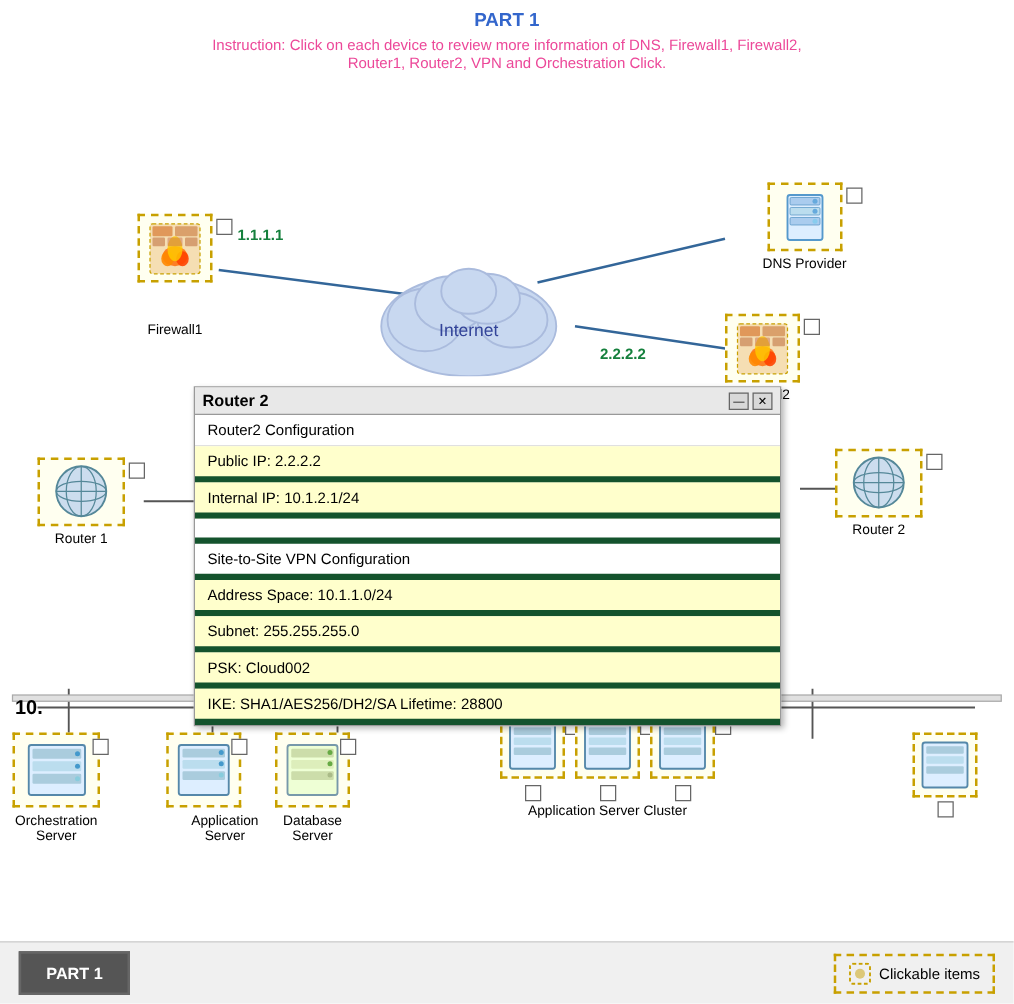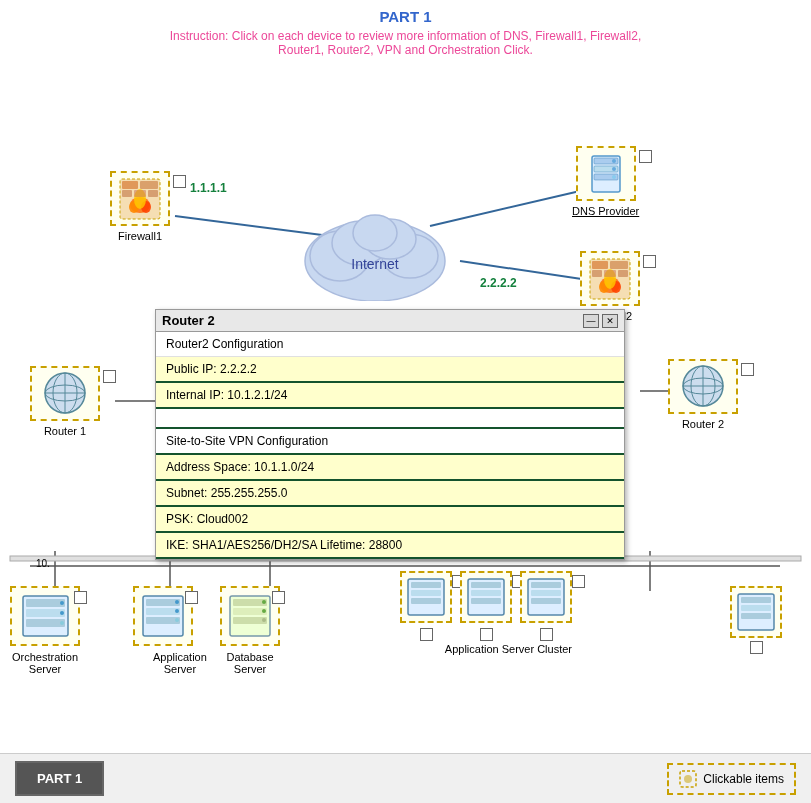--- a/index.html
+++ b/index.html
@@ -133,21 +133,21 @@
     }
     .popup-section-header {
       padding: 5px 10px;
       font-size: 12px;
       background: #fff;
       border-bottom: 1px solid #e0e0e0;
     }
     .popup-row {
       padding: 5px 10px;
       font-size: 12px;
-      border-bottom: 2px solid #14532d;
+      border-bottom: 5px solid #14532d;
     }
     .popup-row.highlighted {
       background: #ffffcc;
     }
     .popup-row.empty {
       height: 20px;
       background: #fff;
     }
 
     
@@ -185,23 +185,22 @@
       align-items: center;
       gap: 6px;
       border: 2px dashed #c8a000;
       padding: 5px 10px;
       font-size: 12px;
     }
 
     
     .section-label {
       position: absolute;
-      font-size: 10px;
-      font-weight: normal;
-      margin-left: 24px;
+      font-size: 16px;
+      font-weight: bold;
     }
   </style>
 </head>
 <body>
 
 <div class="header">
   <div class="header-title">PART 1</div>
   <div class="header-instruction">Instruction: Click on each device to review more information of DNS, Firewall1, Firewall2,</div>
   <div class="header-instruction">Router1, Router2, VPN and Orchestration Click.</div>
 </div>
@@ -231,21 +230,21 @@
   </svg>
 
   <div class="section-label" style="left:12px; top:497px;">
     <span>10.</span>
   </div>
 
   <div class="ip-label" style="left:190px; top:120px;">1.1.1.1</div>
 
   <div class="ip-label" style="left:480px; top:215px;">2.2.2.2</div>
 
-  <div class="device" style="left:110px; top:110px;">
+  <div class="device" style="left:110px; top:110px;gap:28px;">
     <div class="device-icon dashed-border">
       <svg width="44" height="44" viewBox="0 0 44 44">
 
         <rect x="2" y="2" width="40" height="40" rx="2" fill="#f5deb3" stroke="#c8a000" stroke-width="1" stroke-dasharray="3,2"></rect>
 
         <ellipse cx="22" cy="28" rx="10" ry="8" fill="#ff6600" opacity="0.8"></ellipse>
         <ellipse cx="16" cy="30" rx="5" ry="6" fill="#ff8800" opacity="0.9"></ellipse>
         <ellipse cx="28" cy="30" rx="5" ry="6" fill="#ff4400" opacity="0.9"></ellipse>
         <ellipse cx="22" cy="22" rx="6" ry="10" fill="#ffcc00" opacity="0.8"></ellipse>
 
@@ -265,21 +264,21 @@
       <ellipse cx="80" cy="70" rx="70" ry="40" fill="#c8d8f0" stroke="#aabbdd" stroke-width="1.5"></ellipse>
       <ellipse cx="45" cy="65" rx="30" ry="25" fill="#c8d8f0" stroke="#aabbdd" stroke-width="1.5"></ellipse>
       <ellipse cx="115" cy="65" rx="28" ry="22" fill="#c8d8f0" stroke="#aabbdd" stroke-width="1.5"></ellipse>
       <ellipse cx="65" cy="52" rx="28" ry="22" fill="#c8d8f0" stroke="#aabbdd" stroke-width="1.5"></ellipse>
       <ellipse cx="95" cy="48" rx="26" ry="20" fill="#c8d8f0" stroke="#aabbdd" stroke-width="1.5"></ellipse>
       <ellipse cx="80" cy="42" rx="22" ry="18" fill="#c8d8f0" stroke="#aabbdd" stroke-width="1.5"></ellipse>
       <text x="80" y="78" text-anchor="middle" font-size="14" fill="#334499" font-family="Arial">Internet</text>
     </svg>
   </div>
 
-  <div class="device" style="left:572px; top:85px;text-decoration:underline;">
+  <div class="device" style="left:610px; top:85px;">
     <div class="device-icon dashed-border">
       <svg width="44" height="44" viewBox="0 0 44 44">
 
         <rect x="8" y="4" width="28" height="36" rx="2" fill="#ddeeff" stroke="#5599cc" stroke-width="1.5"></rect>
         <rect x="10" y="6" width="24" height="6" rx="1" fill="#aaccee" stroke="#4488bb" stroke-width="0.5"></rect>
         <rect x="10" y="14" width="24" height="6" rx="1" fill="#bbddee" stroke="#4488bb" stroke-width="0.5"></rect>
         <rect x="10" y="22" width="24" height="6" rx="1" fill="#aaccee" stroke="#4488bb" stroke-width="0.5"></rect>
         <circle cx="30" cy="9" r="2" fill="#66aadd"></circle>
         <circle cx="30" cy="17" r="2" fill="#66aadd"></circle>
         <circle cx="30" cy="25" r="2" fill="#88ccee"></circle>
@@ -403,21 +402,21 @@
         <rect x="8" y="26" width="34" height="7" rx="1" fill="#ccddaa"></rect>
         <circle cx="39" cy="11" r="2" fill="#66aa44"></circle>
         <circle cx="39" cy="20" r="2" fill="#66aa44"></circle>
         <circle cx="39" cy="29" r="2" fill="#aabb88"></circle>
       </svg>
     </div>
     <div class="device-checkbox" style="position:relative; left:28px; top:-55px; width:13px; height:13px; border:1px solid #666; background:#fff;"></div>
     <div class="device-label" style="margin-top:-8px;">Database<br>Server</div>
   </div>
 
-  <div style="position:absolute; left:400px; top:510px; display:flex; flex-direction:column; align-items:flex-end;">
+  <div style="position:absolute; left:400px; top:510px; display:flex; flex-direction:column; align-items:center;">
     <div style="display:flex; gap:8px;">
 
       <div class="device-icon dashed-border" style="width:52px; height:52px;">
         <svg width="42" height="42" viewBox="0 0 42 42">
           <rect x="3" y="3" width="36" height="36" rx="2" fill="#ddeeff" stroke="#5588aa" stroke-width="1.5"></rect>
           <rect x="6" y="6" width="30" height="6" rx="1" fill="#aaccdd"></rect>
           <rect x="6" y="14" width="30" height="6" rx="1" fill="#bbddee"></rect>
           <rect x="6" y="22" width="30" height="6" rx="1" fill="#aaccdd"></rect>
         </svg>
         <div style="position:absolute; top:2px; right:-15px; width:13px; height:13px; border:1px solid #666; background:#fff;"></div>

